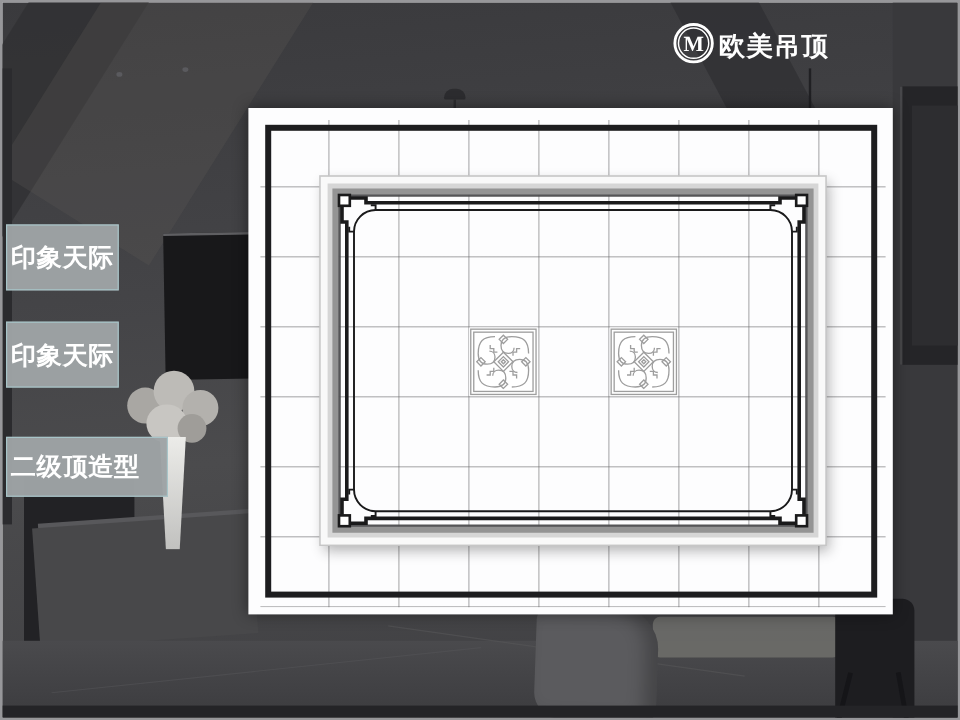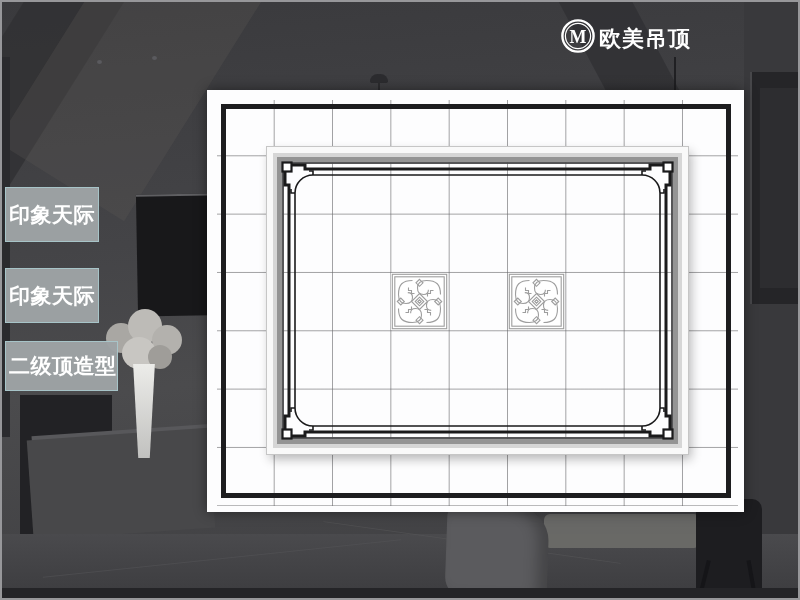--- a/index.html
+++ b/index.html
@@ -70,21 +70,21 @@
            letter-spacing:1px;}
 
   
   .side-btn{left:3px;width:94px;background:rgba(158,163,165,.97);
             border:1px solid rgba(168,200,204,.9);box-sizing:border-box;
             display:flex;align-items:center;padding-left:3px;
             color:#fff;font-weight:bold;font-size:21px;letter-spacing:.5px;
             cursor:pointer;}
   .side-btn-1{top:185px;height:55px;}
   .side-btn-2{top:266px;height:55px;}
-  .side-btn-3{top:339px;height:50px;width:113px;}
+  .side-btn-3{top:362px;height:50px;width:135px;}
 
   
   .panel{left:205px;top:88px;width:537px;height:422px;background:#fdfdfe;
          box-shadow:0 0 12px rgba(0,0,0,.45);}
   .grid-layer{position:absolute;left:10px;top:10px;right:6px;bottom:6px;
         background-image:
           linear-gradient(to right,rgba(105,105,108,.62) 1px,transparent 1px),
           linear-gradient(to bottom,rgba(105,105,108,.62) 1px,transparent 1px);
         background-size:58.33px 58.33px;background-position:56.7px 55.3px;}
   .black-frame{position:absolute;left:14px;top:14px;width:510px;height:394px;

